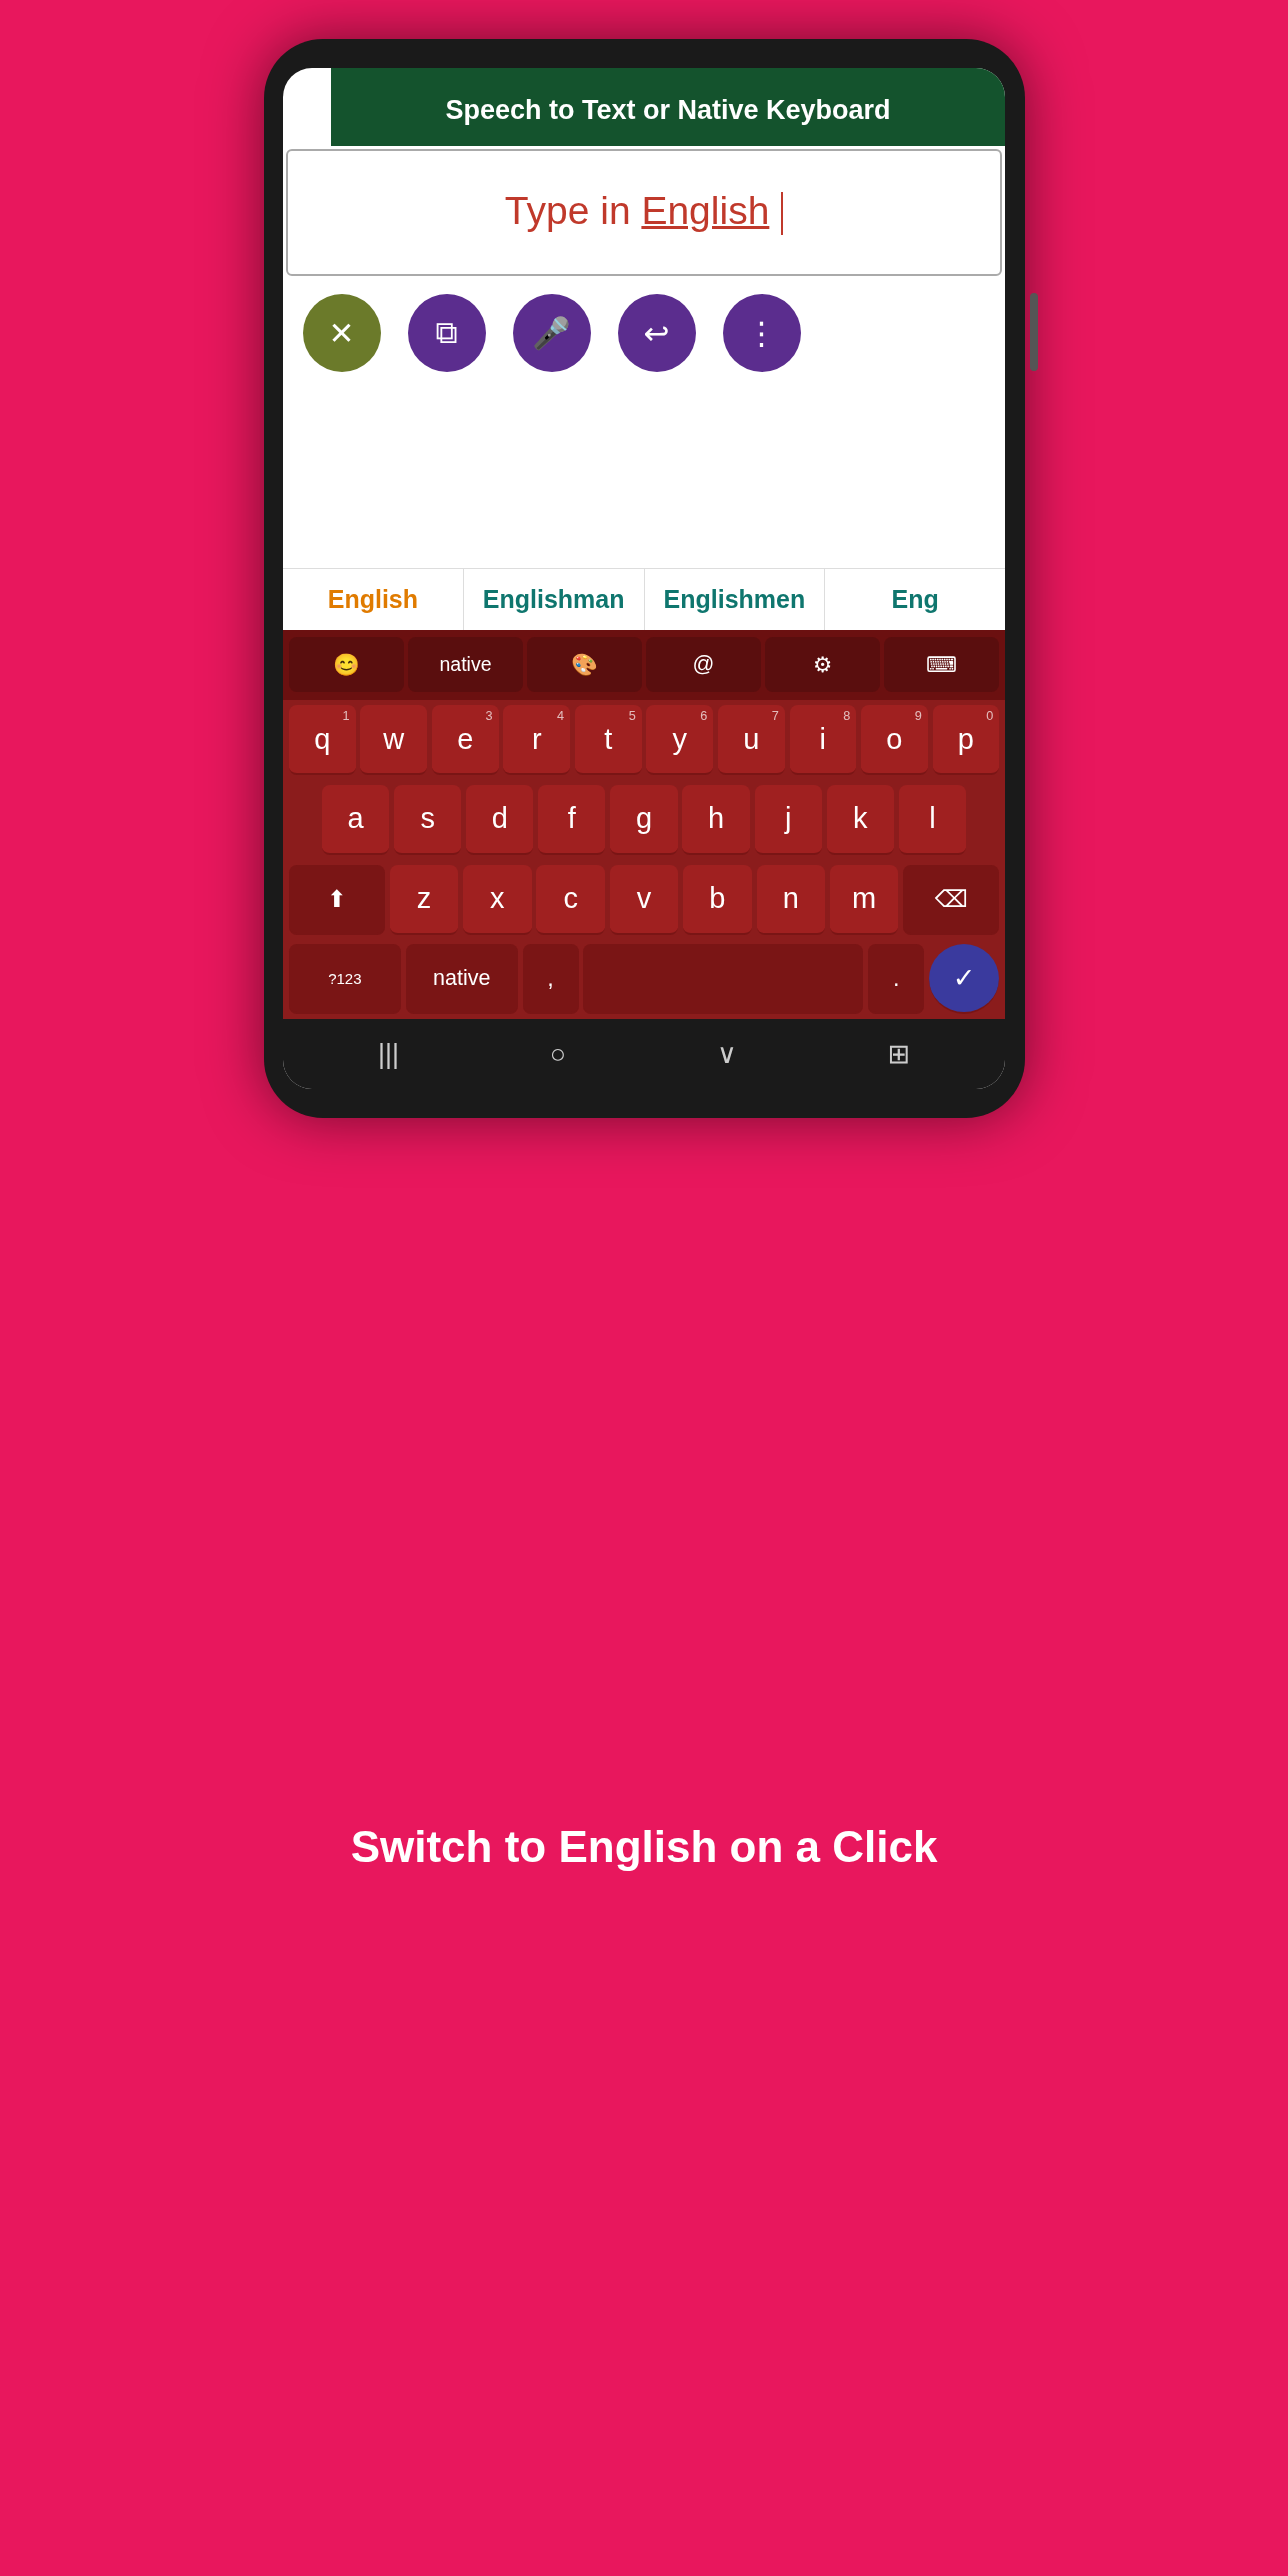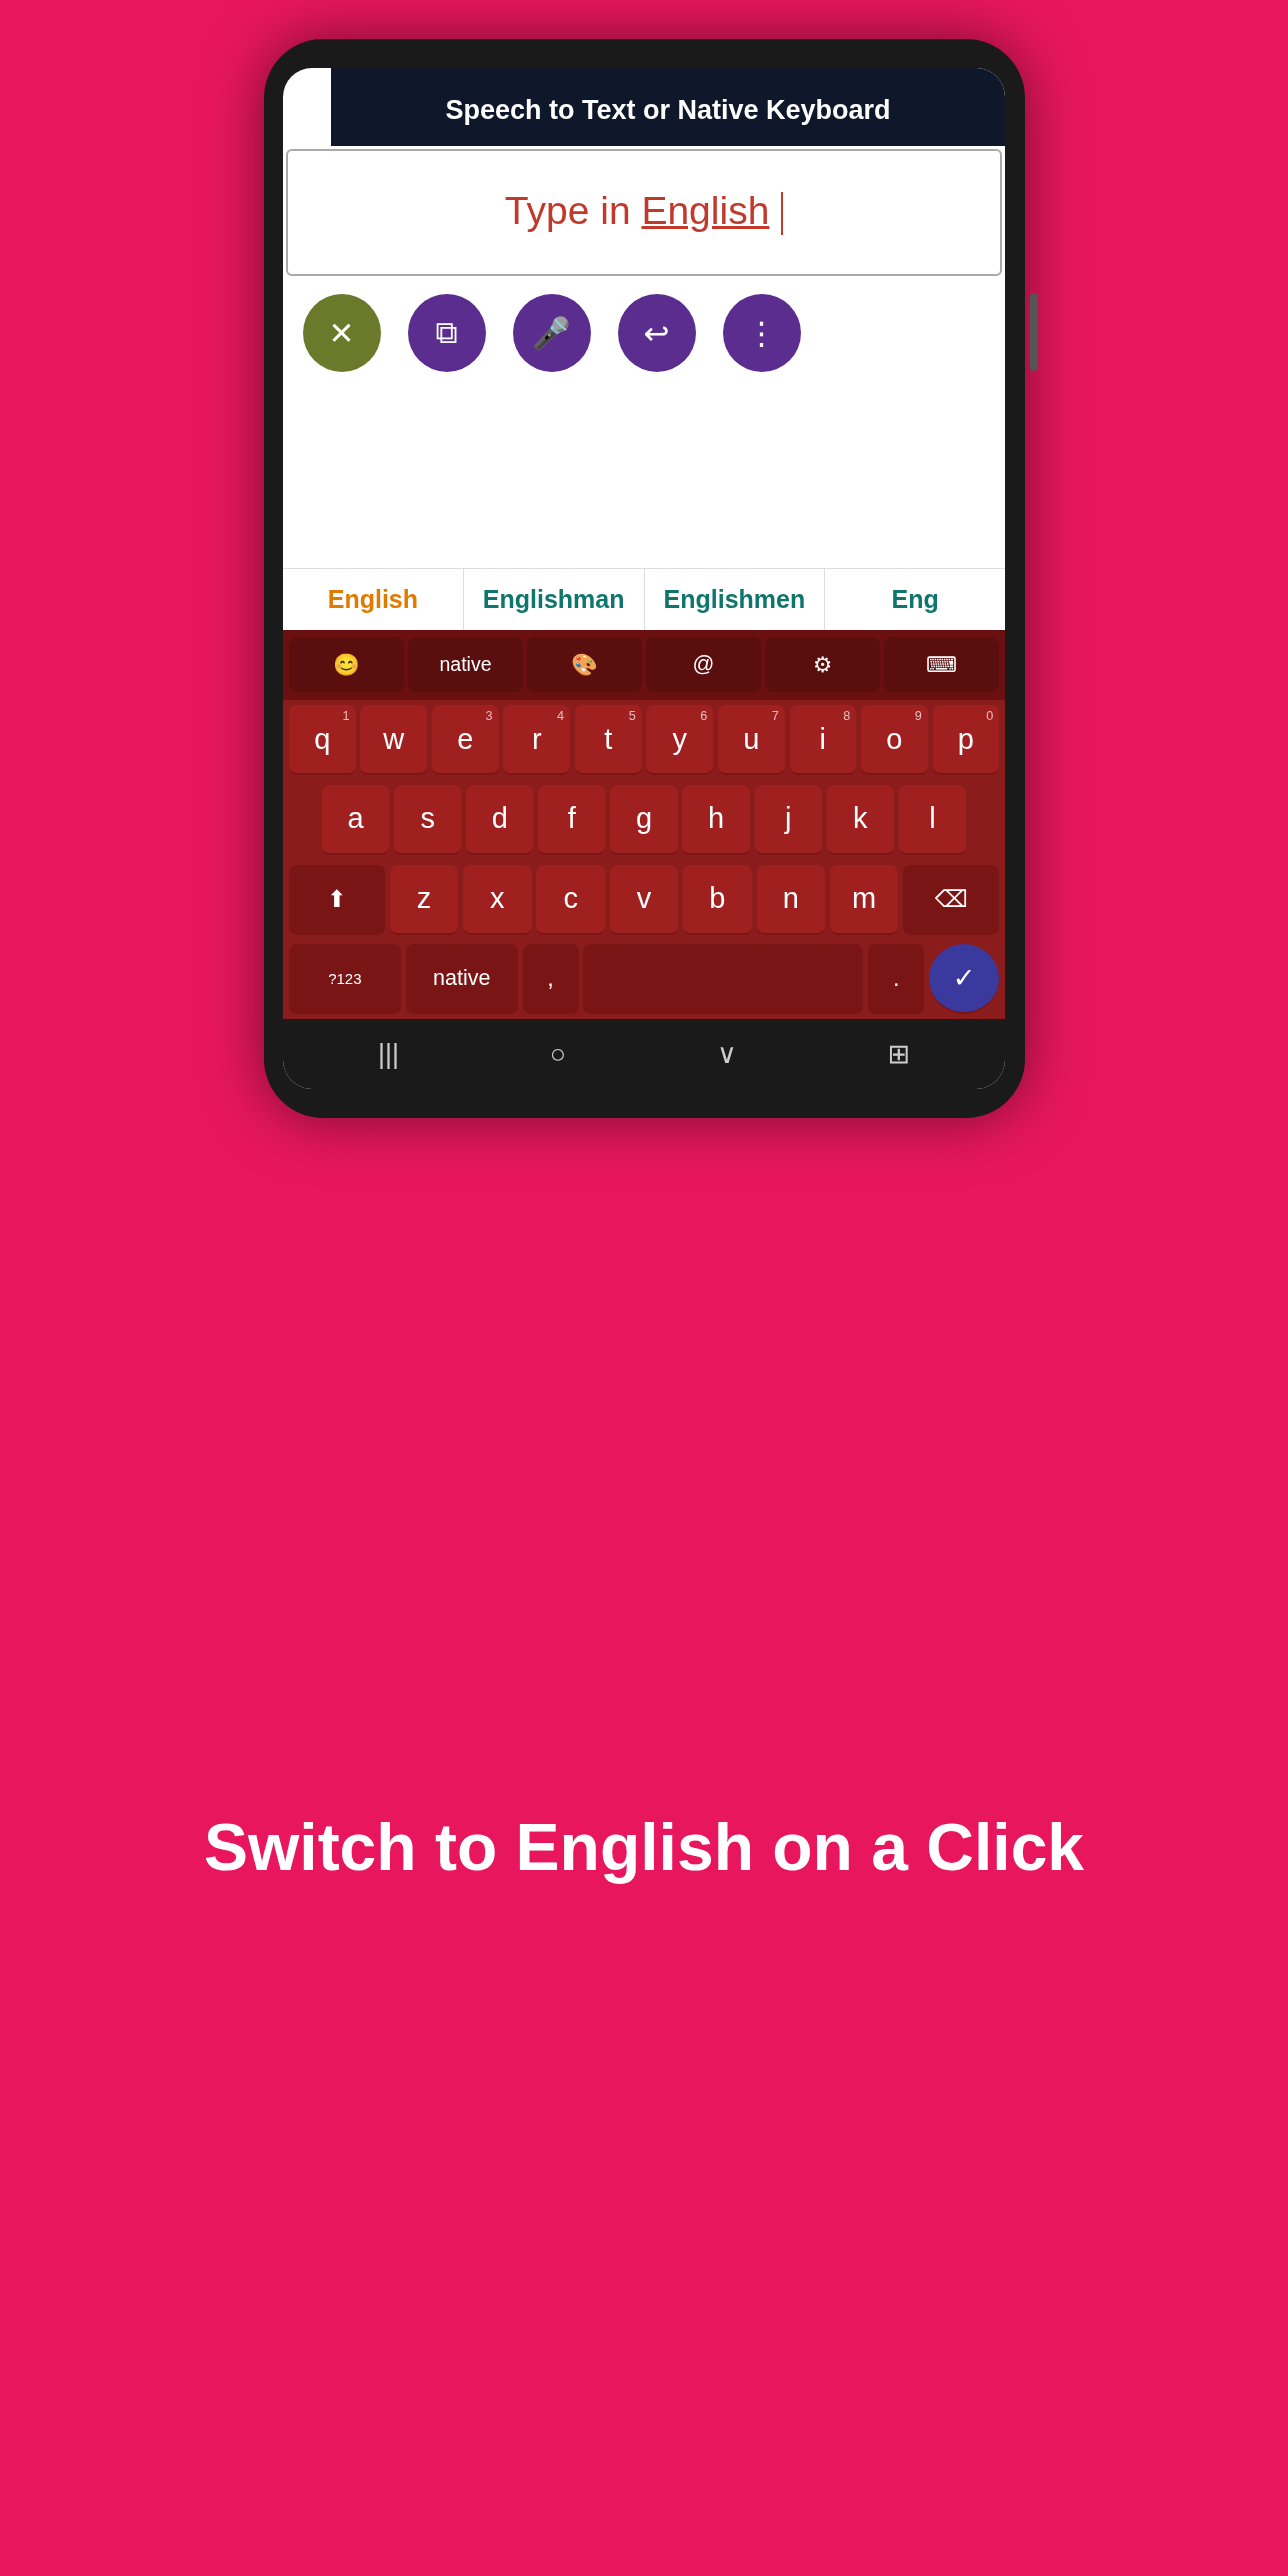--- a/index.html
+++ b/index.html
@@ -27,21 +27,21 @@
 
     .phone-screen {
       background: #fff;
       border-radius: 29px;
       overflow: hidden;
       position: relative;
     }
 
     
     .app-header {
-      background: #0f172a;
+      background: #14532d;
       padding: 27px 29px 19.5px 29px;
       text-align: center;
       margin-left: 48px;
     }
     .app-header-title {
       color: #fff;
       font-size: 27px;
       font-weight: bold;
     }
 
@@ -234,21 +234,21 @@
     
     .bottom-text-area {
       flex: 1;
       display: flex;
       align-items: center;
       justify-content: center;
       padding: 59px 78px;
     }
     .bottom-headline {
       color: #fff;
-      font-size: 66px;
+      font-size: 44px;
       font-weight: bold;
       text-align: left;
       line-height: 1.2;
     }
 
     
     .side-button-right {
       position: absolute;
       right: -13.7px;
       top: 254px;

